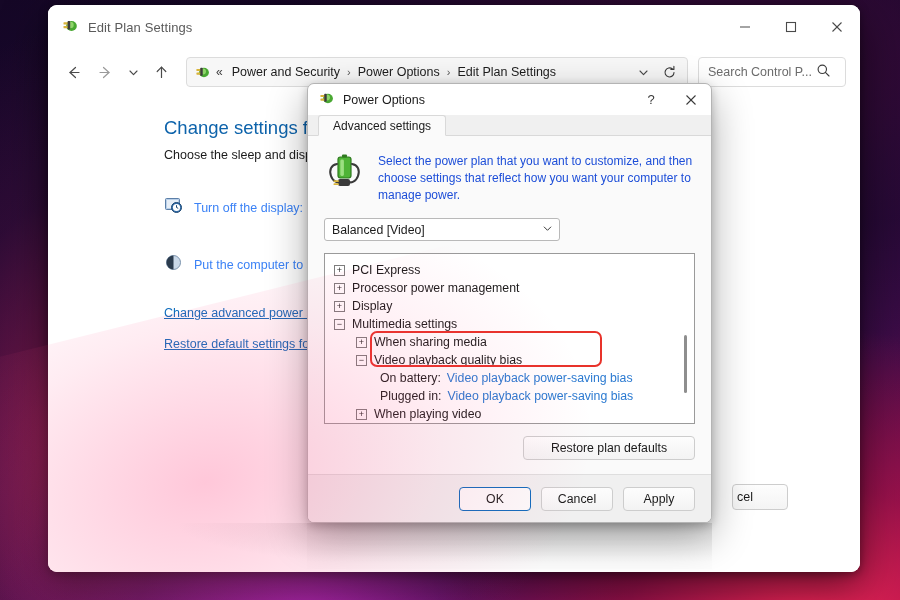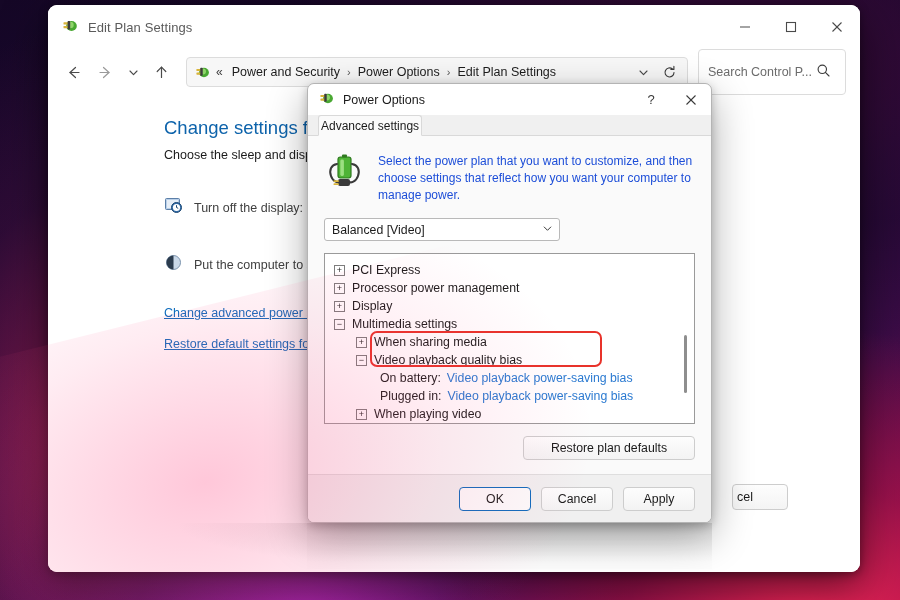--- a/index.html
+++ b/index.html
@@ -91,21 +91,21 @@
   .crumb-icon{ flex:none; margin-right:5px; display:flex; }
   .crumb-chevrons{ color:#3a3a3a; font-size:12px; margin-right:6px; }
   .crumb {
     font-size:12.5px; color:#1c1c1c; white-space:nowrap;
     padding:2px 3px;
   }
   .crumb-sep{ color:#585858; font-size:11px; margin:0 4px; }
   .addr-right{ margin-left:auto; display:flex; align-items:center; gap:2px; padding-right:2px;}
   .addr-icon{ width:24px;height:24px;display:flex;align-items:center;justify-content:center;color:#3d3d3d;}
   .searchbox{
-    width:148px; height:46px; margin-left:8px;
+    width:148px; height:30px; margin-left:8px;
     border:1px solid #dcdcdc; border-radius:4px;
     background:#ffffff;
     display:flex;align-items:center;
     padding:0 6px 0 9px;
     flex:none;
   }
   .searchbox input{
     border:none;outline:none;background:transparent;
     font-family:"Liberation Sans",sans-serif;
     font-size:12.5px; color:#1c1c1c; width:108px;
@@ -122,21 +122,21 @@
   }
   .page-heading{
     font-size:18.5px; color:#0d63ab; font-weight:400;
     margin-bottom:9px;
   }
   .page-sub{ font-size:12.5px; color:#1b1b1b; }
   .setting-row{
     display:flex; align-items:center; gap:11px;
     margin-top:34px;
   }
-  .setting-label{ font-size:12.5px; color:#404040; }
+  .setting-label{ font-size:12.5px; color:#3b82f6; }
   .link-row{ margin-top:30px; }
   .blue-link{ font-size:12.5px; color:#0f6cbd; display:block; }
   .link-row .blue-link + .blue-link{ margin-top:17px; }
 
   .bg-cancel-btn{
     position:absolute; right:72px; top:389px;
     width:56px; height:26px;
     border:1px solid #cdcdcd; border-radius:4px;
     background:linear-gradient(#fdfdfd,#f4f4f4);
     font-size:12.5px; color:#1b1b1b;
@@ -176,21 +176,21 @@
   }
   .tabstrip{
     height:21px; flex:none;
     padding-left:10px;
     display:flex; align-items:flex-end;
     border-bottom:1px solid #d9d9d9;
     background:#f0f0f0;
   }
   .tab{
     height:21px;
-    padding:0 2px;
+    padding:0 14px;
     font-size:12px; color:#1b1b1b;
     background:#fafafa;
     border:1px solid #d9d9d9;
     border-bottom:1px solid #fafafa;
     border-top-left-radius:3px;border-top-right-radius:3px;
     display:flex;align-items:center;
     position:relative; top:1px;
   }
   .tabpanel{
     flex:1;

